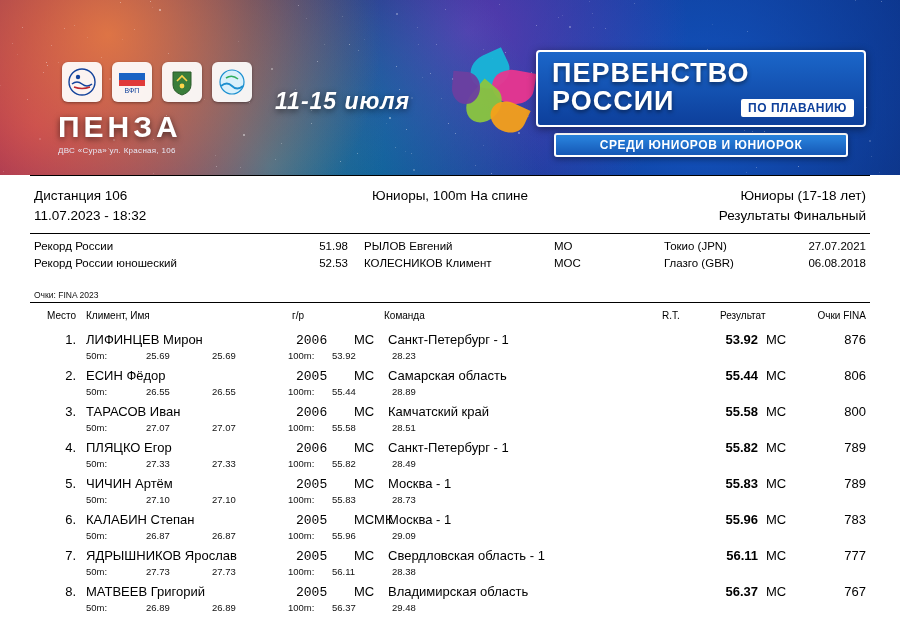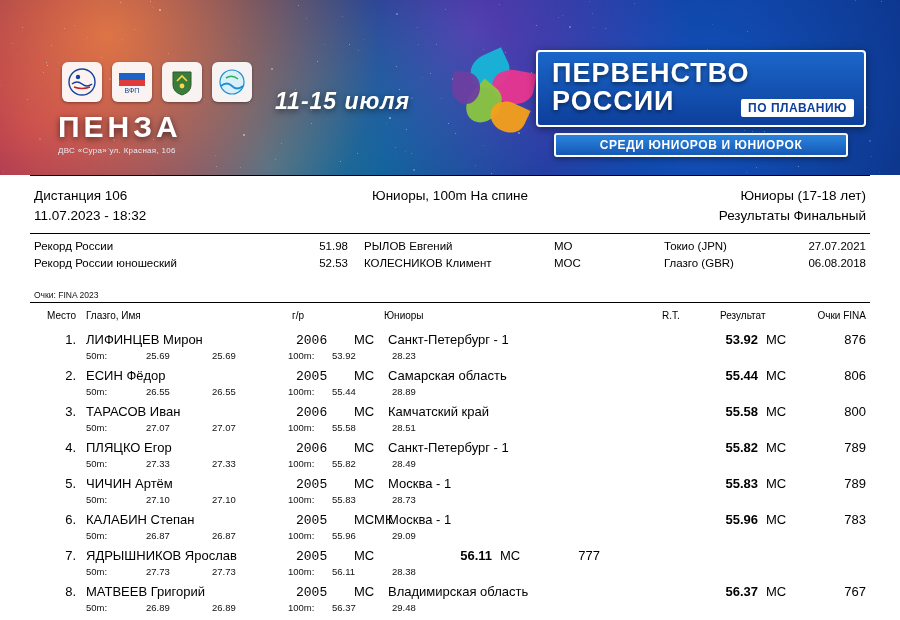--- a/index.html
+++ b/index.html
@@ -381,24 +381,24 @@
         <div class="rec-place">Глазго (GBR)</div>
         <div class="rec-date">06.08.2018</div>
       </div>
       <div class="fina-note">Очки: FINA 2023</div>
     </div>
 
     <div class="rule"></div>
 
     <div class="colhdr">
       <div class="ch-place">Место</div>
-      <div class="ch-name">Глазго, Имя</div>
+      <div class="ch-name">Климент, Имя</div>
       <div class="ch-yr">г/р</div>
       <div class="ch-rank"></div>
-      <div class="ch-team">Юниоры</div>
+      <div class="ch-team">Команда</div>
       <div class="ch-rt">R.T.</div>
       <div class="ch-res">Результат</div>
       <div class="ch-fina">Очки FINA</div>
     </div>
 
     <div class="rows" id="rows">
         <div class="res-row">
           <div class="r-main">
             <div class="r-place">1.</div>
             <div class="r-name">ЛИФИНЦЕВ Мирон</div>
@@ -529,20 +529,21 @@
             <div class="s-v2">55.96</div>
             <div class="s-v2b">29.09</div>
           </div>
         </div>
         <div class="res-row">
           <div class="r-main">
             <div class="r-place">7.</div>
             <div class="r-name">ЯДРЫШНИКОВ Ярослав</div>
             <div class="r-yr">2005</div>
             <div class="r-rank">МС</div>
+            <div class="r-team">Свердловская область - 1</div>
             <div class="r-rt"></div>
             <div class="r-res">56.11</div>
             <div class="r-resrank">МС</div>
             <div class="r-fina">777</div>
           </div>
           <div class="r-splits">
             <div class="s-gap"></div>
             <div class="s-lbl1">50m:</div>
             <div class="s-v1">27.73</div>
             <div class="s-v1b">27.73</div>

